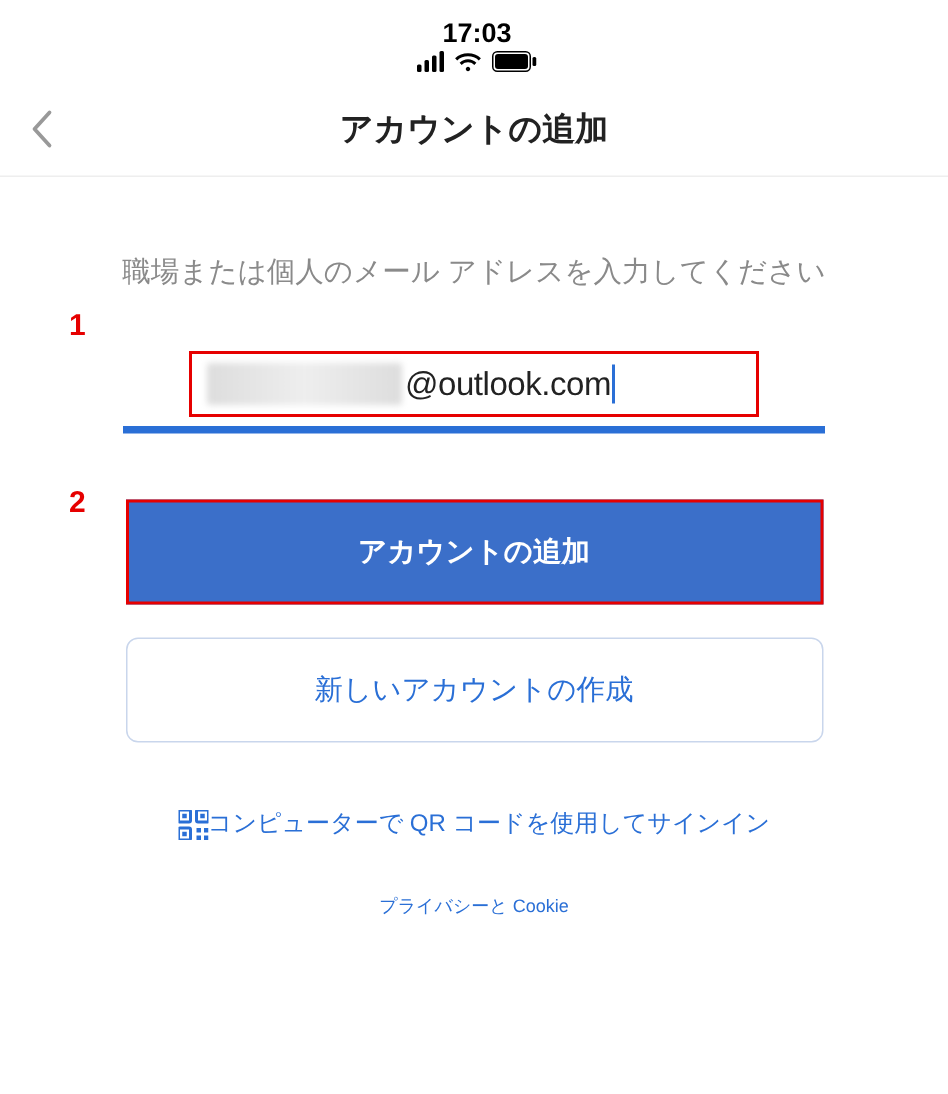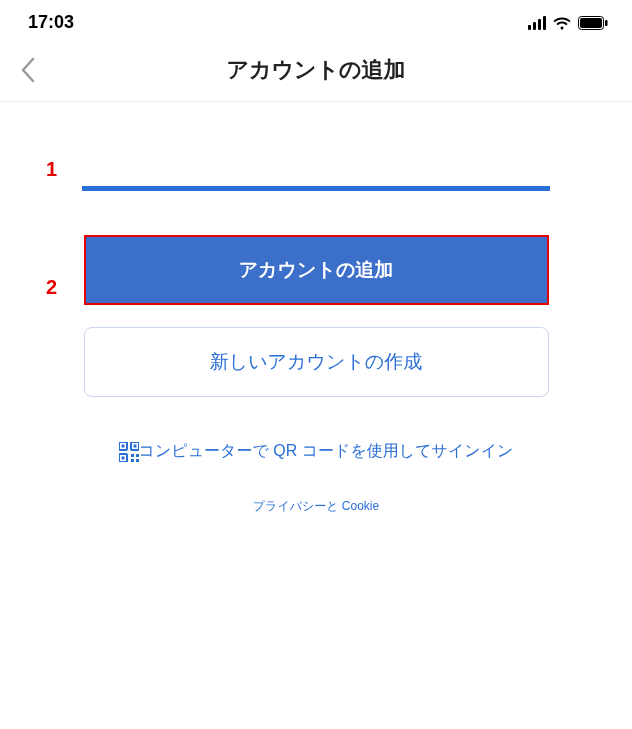--- a/index.html
+++ b/index.html
@@ -14,20 +14,21 @@
       background: #fff;
       position: relative;
     }
     .status-bar {
       display: flex;
       justify-content: space-between;
       align-items: center;
       padding: 12px 24px 8px 28px;
       font-size: 18px;
       font-weight: 600;
+      flex-direction: column;
     }
     .status-right {
       display: flex;
       align-items: center;
       gap: 6px;
     }
     .signal-bars {
       display: flex;
       align-items: flex-end;
       gap: 2px;
@@ -203,23 +204,29 @@
 <div class="nav-bar">
   <div class="back-btn">
     <svg width="16" height="26" viewBox="0 0 16 26">
         <path d="M13 2 L3 13 L13 24" stroke="#999" stroke-width="2.5" fill="none" stroke-linecap="round" stroke-linejoin="round"></path>
       </svg>
   </div>
   <div class="nav-title">アカウントの追加</div>
 </div>
 
 <div class="content">
+  <div class="instruction">職場または個人のメール アドレスを入力してください</div>
 
   <div class="field-wrap">
     <div class="marker marker1">1</div>
+    <div class="email-box">
+      <div class="email-blur"></div>
+      <span class="email-text">@outlook.com</span>
+      <span class="cursor"></span>
+    </div>
     <div class="underline"></div>
 
     <div class="marker marker2">2</div>
     <div class="btn-primary">
       <span>アカウントの追加</span>
     </div>
 
     <div class="btn-secondary">
       <span>新しいアカウントの作成</span>
     </div>

